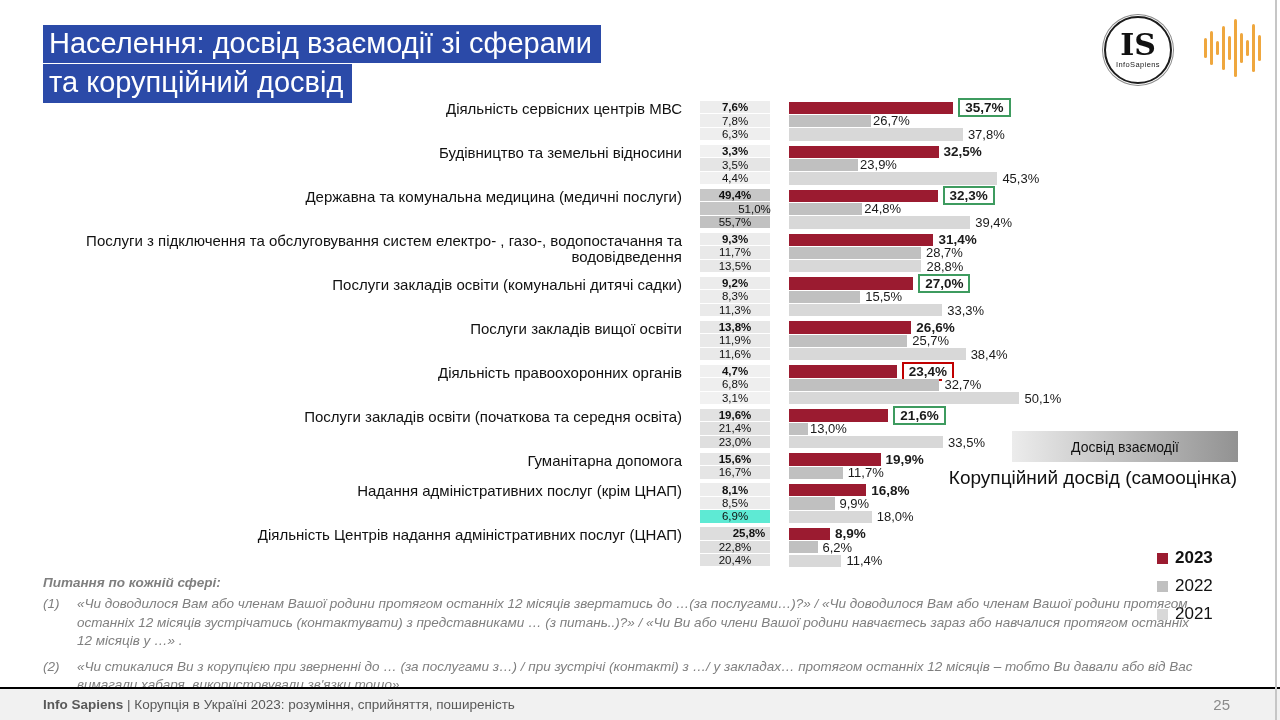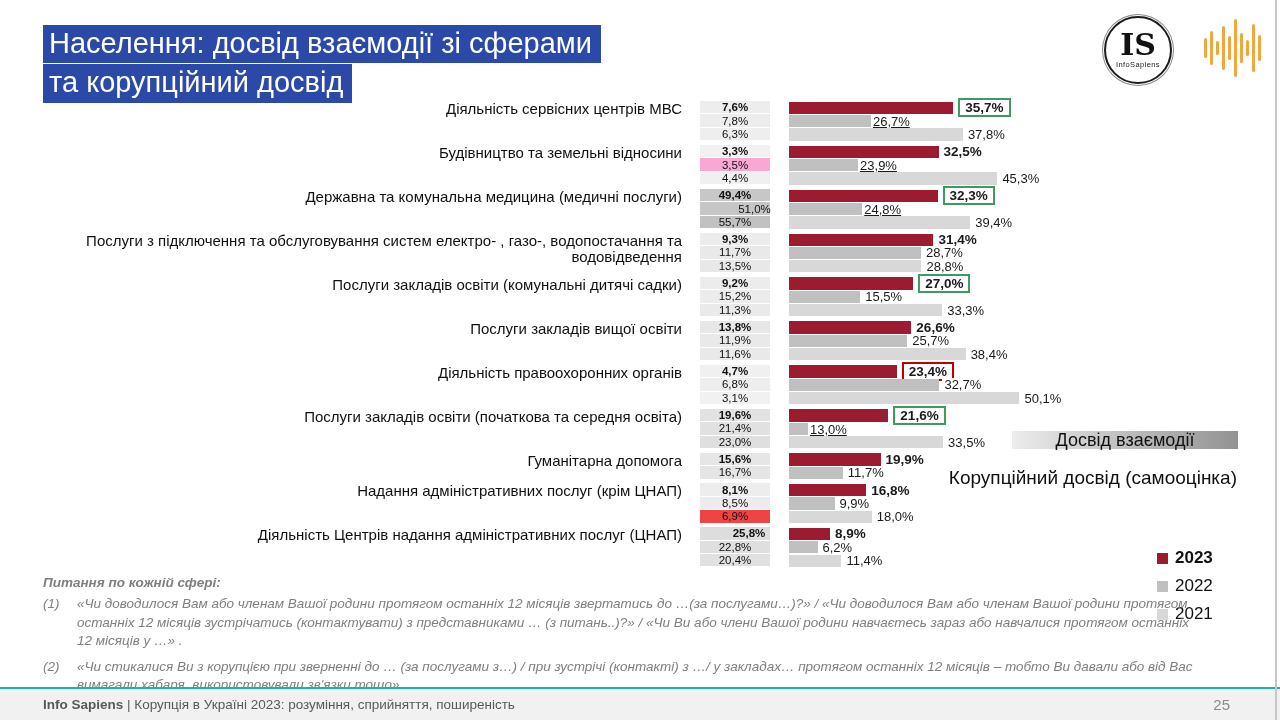--- a/index.html
+++ b/index.html
@@ -22,42 +22,42 @@
   .chart{position:absolute;left:0;top:101px;width:1280px;}
   .row{display:flex;margin-bottom:3.8px;gap:12px;}
   .cat{width:682px;padding-right:6px;text-align:right;font-size:15px;line-height:16.5px;color:#111;}
   .vals{width:70px;flex:0 0 70px;}
   .val-cell{height:12.4px;margin-bottom:1px;display:flex;align-items:center;justify-content:center;
     font-size:11.5px;line-height:12px;color:#111;}
   .val-cell.b{font-weight:bold;}
   .bars{flex:1;margin-left:7px;}
   .bar-line{height:13.4px;display:flex;align-items:center;}
   .bar{height:12.2px;flex:0 0 auto;}
-  .bar.inend{display:flex;align-items:flex-start;justify-content:flex-end;text-decoration:underline;}
+  .bar.inend{display:flex;align-items:flex-end;justify-content:flex-end;}
   .blabel{font-size:13px;line-height:13px;white-space:nowrap;margin-left:3px;background:#ffffff;padding:0 2px;color:#1a1a1a;}
   .blabel.b{font-weight:bold;font-size:13.5px;}
   .blabel.boxed{border:2px solid #3E9B5F;padding:1px 5px;margin-left:5px;}
   
-  .exp-label-box{position:absolute;left:1012px;top:431px;width:226px;height:18px;
+  .exp-label-box{position:absolute;left:1012px;top:431px;width:226px;height:31px;
     background:linear-gradient(to right,#ececec,#929292);
-    display:flex;align-items:center;justify-content:center;font-size:18px;color:#111;}
+    display:flex;align-items:center;justify-content:center;font-size:14px;color:#111;}
   .cor-label{position:absolute;right:43px;top:467px;font-size:19px;color:#111;white-space:nowrap;}
   .legend{position:absolute;left:1157px;top:496px;margin-top:48px;}
   .legend-item{display:flex;align-items:center;height:28px;font-size:17px;color:#111;}
   .legend-swatch{width:11px;height:11px;margin-right:7px;flex:0 0 11px;}
   .legend-item.b{font-weight:bold;}
   
   .footnotes{position:absolute;left:43px;top:575px;width:1160px;color:#7F7F7F;}
   .fn-header{font-size:13.5px;font-weight:bold;font-style:italic;margin-bottom:5px;}
   .fn-item{display:flex;font-size:13.5px;font-style:italic;line-height:18.5px;margin-bottom:7px;}
   .fn-num{width:34px;flex:0 0 34px;}
   .fn-text{flex:1;}
   
   .footer{position:absolute;left:0;bottom:0;width:1280px;height:31px;background:#F1F1F1;
-    border-top:2px solid #14b8a6;display:flex;align-items:center;}
+    border-top:2px solid #000000;display:flex;align-items:center;}
   .footer-text{margin-left:43px;font-size:13.5px;color:#595959;}
   .footer-brand{font-weight:bold;}
   .page-num{position:absolute;right:50px;font-size:15px;color:#8a8a8a;}
   .right-line{position:absolute;right:3px;top:0;bottom:0;width:2px;background:#C6C6C6;}
 </style>
 </head>
 <body>
 
 <div class="title-block">
   <div class="title-line">Населення: досвід взаємодії зі сферами</div>
@@ -108,21 +108,21 @@
           <div class="bar-line">
             <div class="bar" style="width: 173.88px; background: rgb(216, 216, 216);"></div>
             <span class="blabel">37,8%</span>
           </div>
         </div>
       </div>
       <div class="row">
         <div class="cat">Будівництво та земельні відносини</div>
         <div class="vals">
           <div class="val-cell b" style="background: rgb(241, 241, 241);">3,3%</div>
-          <div class="val-cell" style="background: #f9a8d4;">3,5%</div>
+          <div class="val-cell" style="background: #e5e5e5;">3,5%</div>
           <div class="val-cell" style="background: rgb(240, 240, 240);">4,4%</div>
         </div>
         <div class="bars">
           <div class="bar-line">
             <div class="bar" style="width: 149.5px; background: rgb(155, 27, 48);"></div>
             <span class="blabel b">32,5%</span>
           </div>
           <div class="bar-line">
             <div class="bar inend" style="width: 109.94px; background: rgb(192, 192, 192);">
               <span class="blabel">23,9%</span>
@@ -176,21 +176,21 @@
           <div class="bar-line">
             <div class="bar" style="width: 132.48px; background: rgb(216, 216, 216);"></div>
             <span class="blabel">28,8%</span>
           </div>
         </div>
       </div>
       <div class="row">
         <div class="cat">Послуги закладів освіти (комунальні дитячі садки)</div>
         <div class="vals">
           <div class="val-cell b" style="background: rgb(236, 236, 236);">9,2%</div>
-          <div class="val-cell" style="background: rgb(236, 236, 236);">15,2%</div>
+          <div class="val-cell" style="background: rgb(236, 236, 236);">8,3%</div>
           <div class="val-cell" style="background: rgb(234, 234, 234);">11,3%</div>
         </div>
         <div class="bars">
           <div class="bar-line">
             <div class="bar" style="width: 124.2px; background: rgb(155, 27, 48);"></div>
             <span class="blabel b boxed" style="border-color: rgb(62, 155, 95);">27,0%</span>
           </div>
           <div class="bar-line">
             <div class="bar" style="width: 71.3px; background: rgb(192, 192, 192);"></div>
             <span class="blabel">15,5%</span>
@@ -283,21 +283,21 @@
             <div class="bar" style="width: 53.82px; background: rgb(192, 192, 192);"></div>
             <span class="blabel">11,7%</span>
           </div>
         </div>
       </div>
       <div class="row">
         <div class="cat">Надання адміністративних послуг (крім ЦНАП)</div>
         <div class="vals">
           <div class="val-cell b" style="background: rgb(237, 237, 237);">8,1%</div>
           <div class="val-cell" style="background: rgb(236, 236, 236);">8,5%</div>
-          <div class="val-cell" style="background: #ef4444;">6,9%</div>
+          <div class="val-cell" style="background: #5eead4;">6,9%</div>
         </div>
         <div class="bars">
           <div class="bar-line">
             <div class="bar" style="width: 77.28px; background: rgb(155, 27, 48);"></div>
             <span class="blabel b">16,8%</span>
           </div>
           <div class="bar-line">
             <div class="bar" style="width: 45.54px; background: rgb(192, 192, 192);"></div>
             <span class="blabel">9,9%</span>
           </div>

